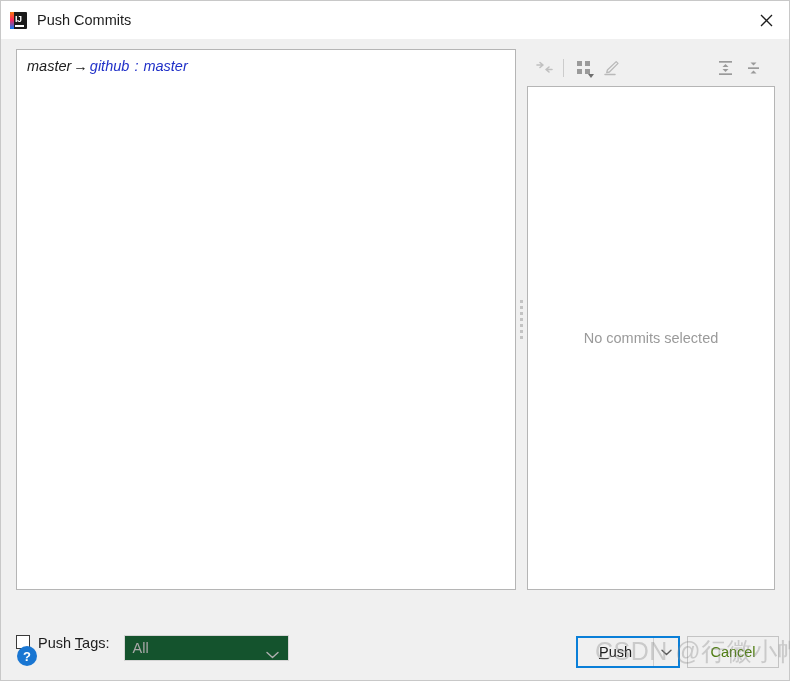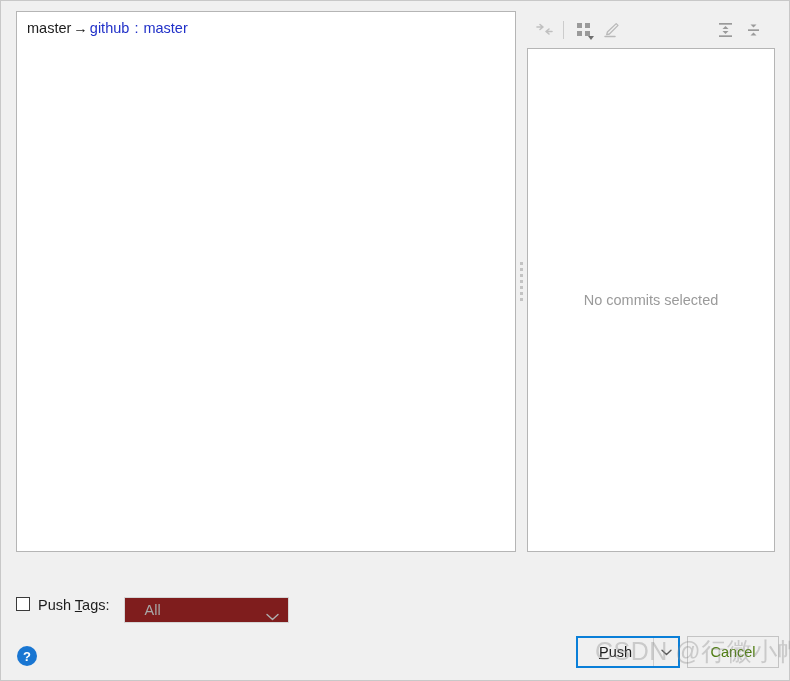--- a/index.html
+++ b/index.html
@@ -75,20 +75,21 @@
   }
 
   
   #commits-panel {
     position: absolute;
     left: 15px; top: 10px;
     width: 500px; height: 541px;
     background: #ffffff;
     border: 1px solid #b5b5b5;
     overflow: hidden;
+    font-style: italic;
   }
   #branch-row {
     padding: 8px 10px 0 10px;
     font-size: 14.5px;
     color: #1d1d1d;
     white-space: nowrap;
   }
   #branch-row .local { color: #1d1d1d; }
   #branch-row .arrow { color: #1d1d1d; padding: 0 2px; }
   #branch-row .remote { color: #2030c8; }
@@ -182,25 +183,25 @@
   #push-tags-label {
     margin-left: 8px;
     font-size: 14.5px;
     color: #1d1d1d;
     white-space: nowrap;
   }
   #push-tags-label u { text-decoration: underline; }
   #tags-combo {
     margin-left: 14px;
     width: 165px; height: 26px;
-    background: #7f1d1d;
+    background: #14532d;
     border: 1px solid #d5d5d5;
     display: flex;
     align-items: center;
-    padding: 0 20px;
+    padding: 0 8px;
     position: relative;
     cursor: default;
   }
   #tags-combo-value {
     font-size: 14.5px;
     color: #a8a8a8;
   }
   #tags-combo .chev {
     position: absolute; right: 9px; top: 50%;
     margin-top: -3px;
@@ -271,20 +272,33 @@
     pointer-events: none;
     letter-spacing: 0.5px;
     font-family: "Liberation Sans", sans-serif;
   }
 </style>
 </head>
 <body>
 
 <div id="dialog">
 
+  <div id="titlebar">
+    <div id="app-icon">
+      <span class="ij-stripe"></span>
+      <span class="ij-letters">IJ</span>
+      <span class="ij-bar"></span>
+    </div>
+    <div id="title-text">Push Commits</div>
+    <div id="close-button">
+      <svg width="13" height="13" viewBox="0 0 13 13" aria-hidden="true">
+        <path d="M1,1 L12,12 M12,1 L1,12" stroke="#1d1d1d" stroke-width="1.3" fill="none"></path>
+      </svg>
+    </div>
+  </div>
 
   <div id="content">
 
     <div id="commits-panel">
       <div id="branch-row">
         <span class="local">master</span><span class="arrow">→</span><span class="remote">github</span>
         <span class="colon">:</span>
         <span class="remote-branch">master</span>
       </div>
     </div>

